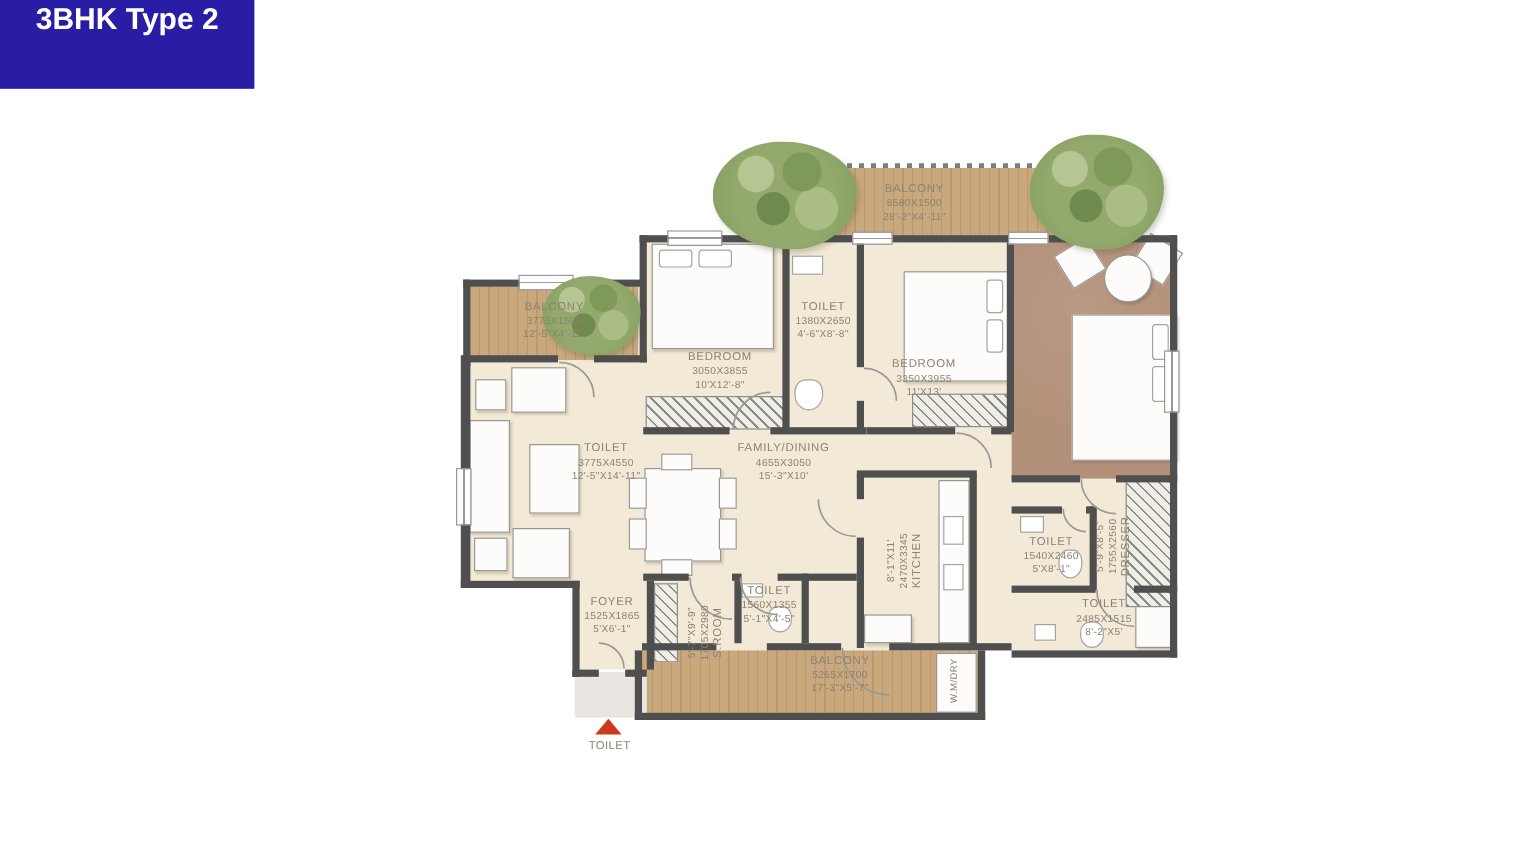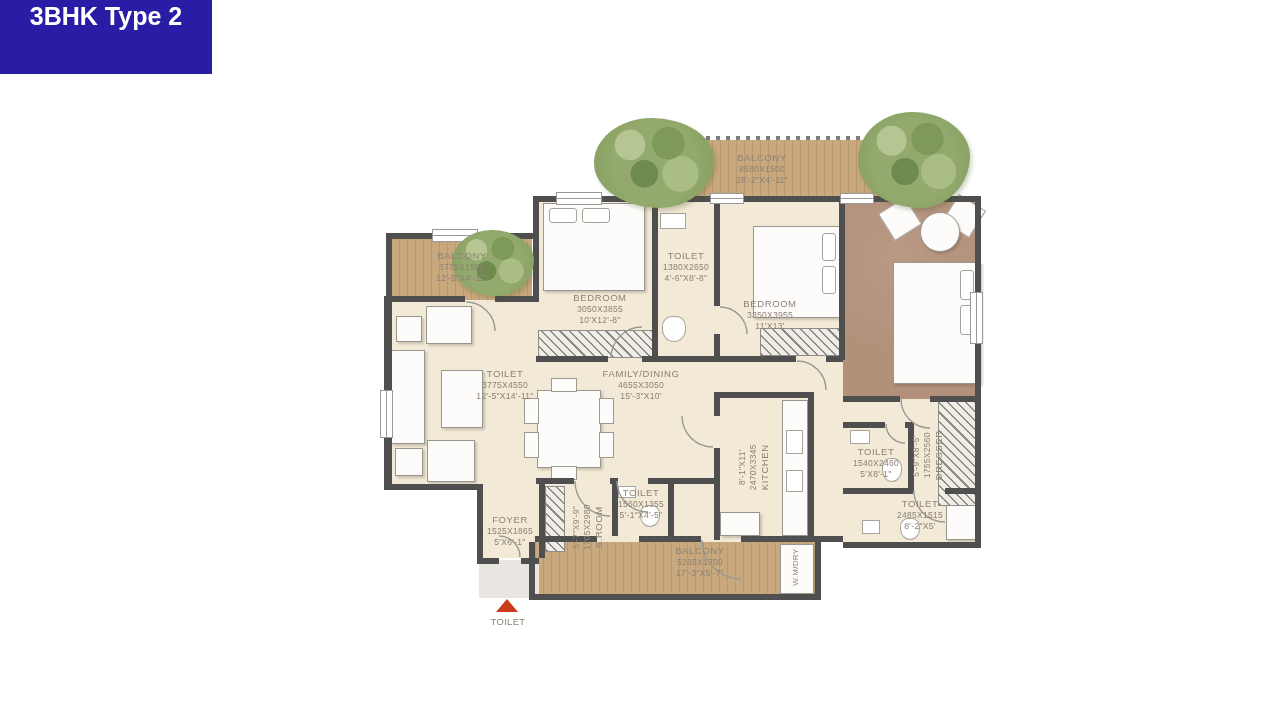--- a/index.html
+++ b/index.html
@@ -223,21 +223,21 @@
   <div class="rl" style="left:712px;top:298px;width:116px">
     <div class="nm">BEDROOM</div>
     <div>3350X3955</div>
     <div>11'X13'</div>
   </div>
   <div class="rl" style="left:445px;top:368px;width:120px">
     <div class="nm">TOILET</div>
     <div>3775X4550</div>
     <div>12'-5"X14'-11"</div>
   </div>
-  <div class="rl" style="left:573px;top:368px;width:136px">
+  <div class="rl" style="left:585px;top:368px;width:136px">
     <div class="nm">FAMILY/DINING</div>
     <div>4655X3050</div>
     <div>15'-3"X10'</div>
   </div>
   <div class="rl vrl" style="left:699px;top:450px;width:110px">
     <div>8'-1"X11'</div>
     <div>2470X3345</div>
     <div class="nm">KITCHEN</div>
   </div>
   <div class="rl" style="left:830px;top:446px;width:92px">
@@ -248,21 +248,21 @@
   <div class="rl vrl" style="left:878px;top:438px;width:100px">
     <div>5'-9"X8'-5"</div>
     <div>1755X2560</div>
     <div class="nm">DRESSER</div>
   </div>
   <div class="rl" style="left:874px;top:498px;width:92px">
     <div class="nm">TOILET</div>
     <div>2485X1515</div>
     <div>8'-2"X5'</div>
   </div>
-  <div class="rl" style="left:468px;top:514px;width:84px">
+  <div class="rl" style="left:468px;top:496px;width:84px">
     <div class="nm">FOYER</div>
     <div>1525X1865</div>
     <div>5'X6'-1"</div>
   </div>
   <div class="rl vrl" style="left:538px;top:510px;width:100px">
     <div>5'-7"X9'-9"</div>
     <div>1705X2980</div>
     <div class="nm">S.ROOM</div>
   </div>
   <div class="rl" style="left:598px;top:487px;width:86px">

